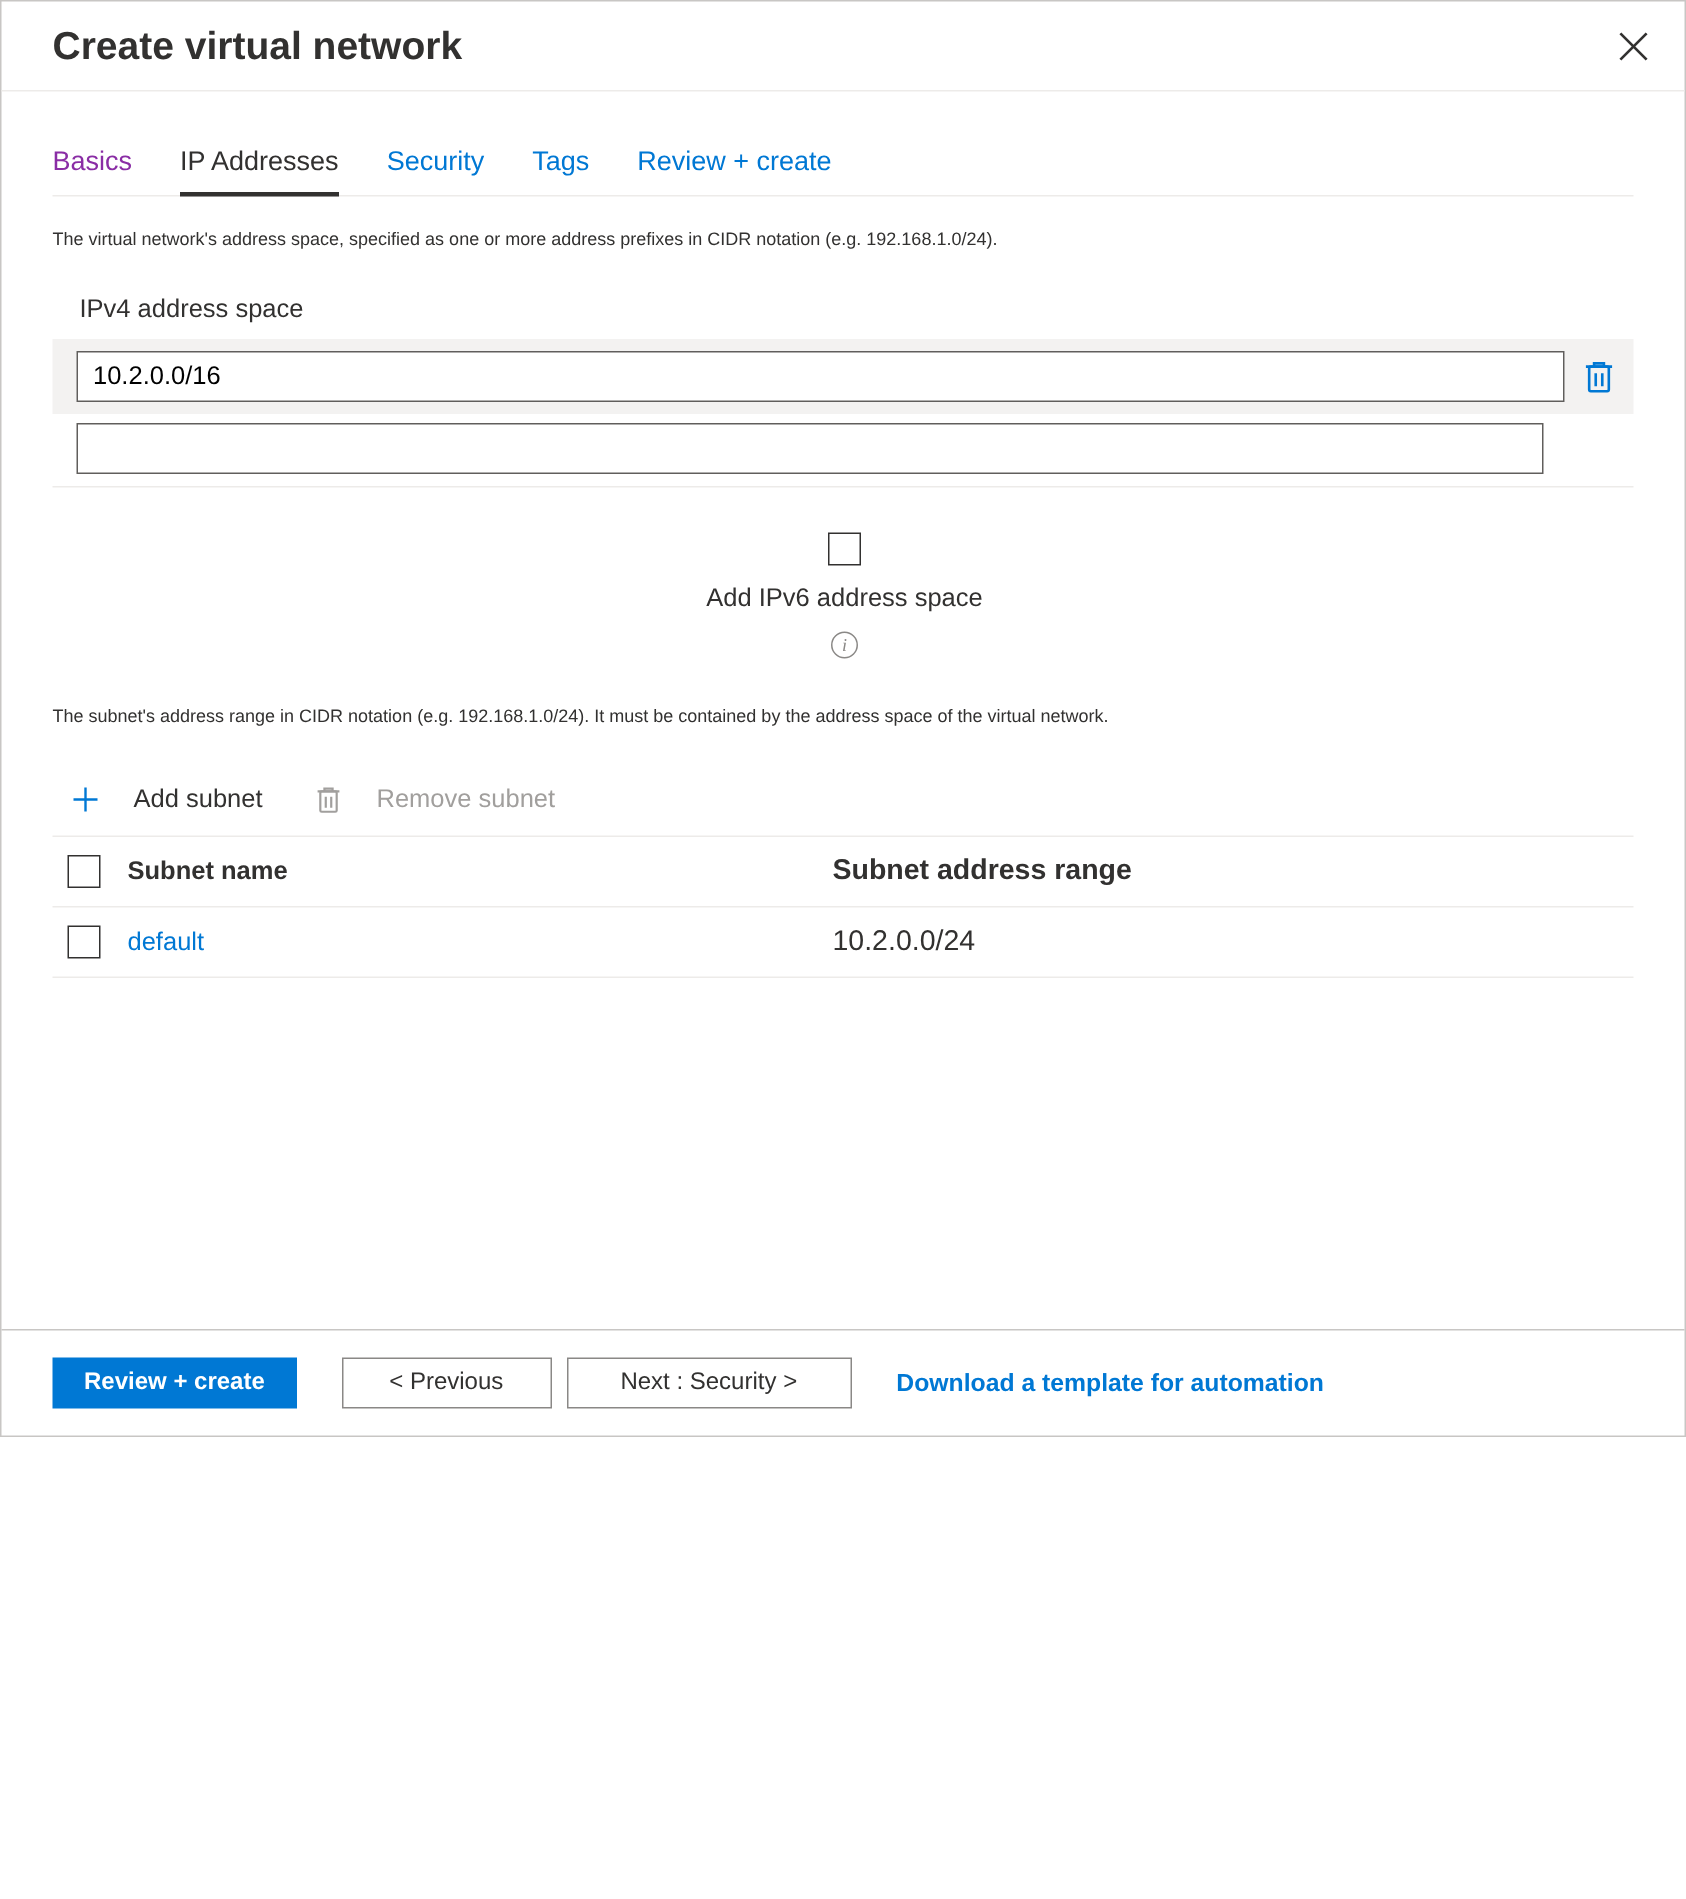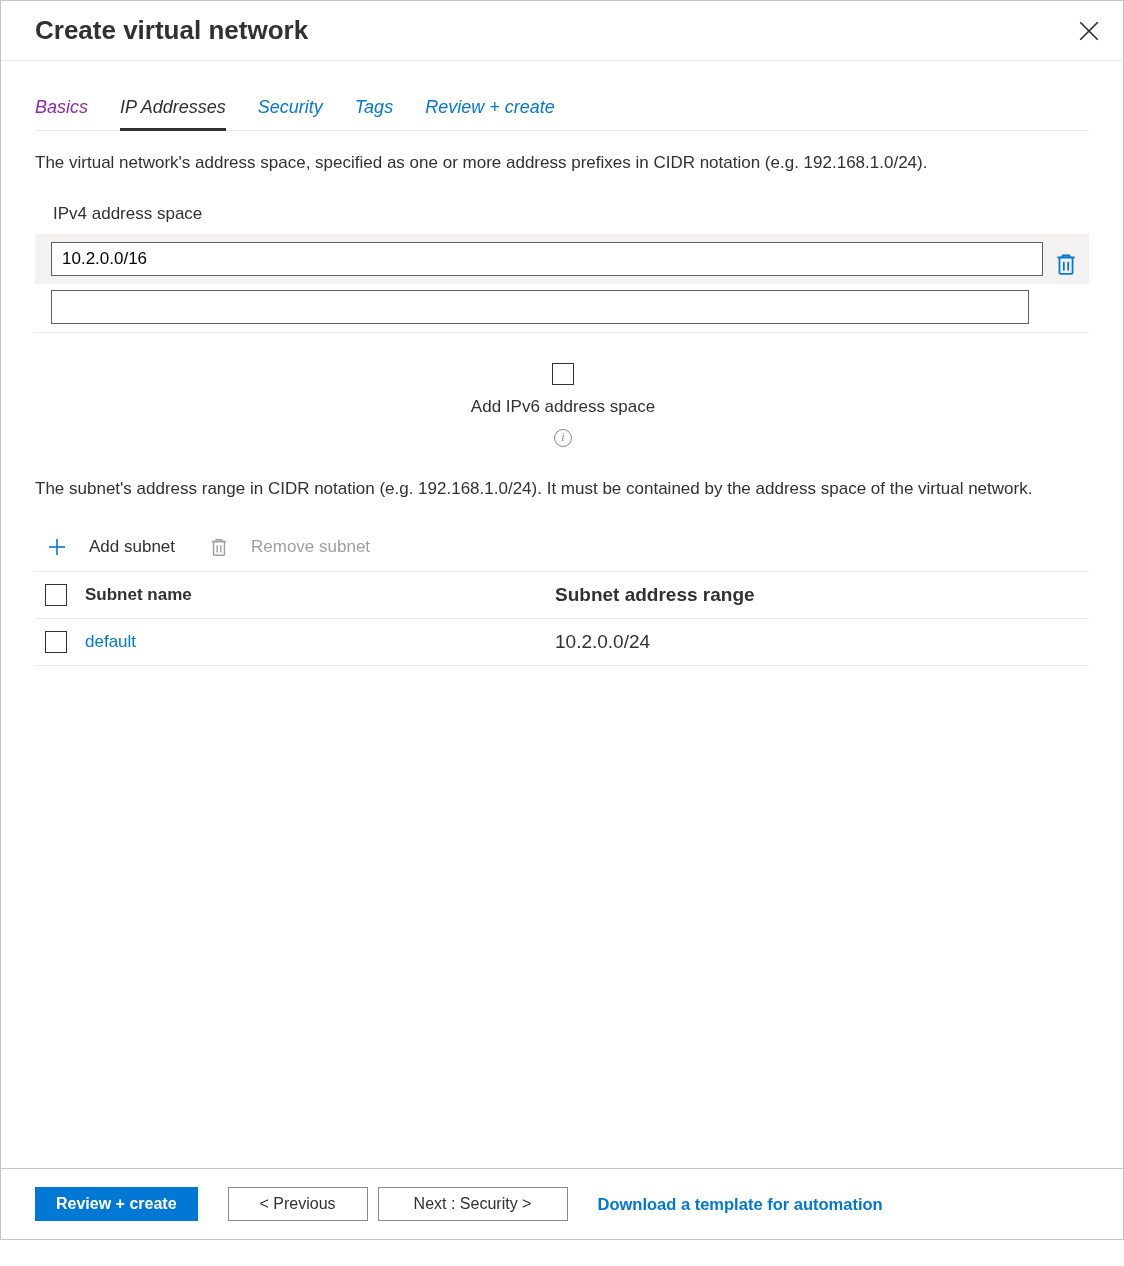--- a/index.html
+++ b/index.html
@@ -1,18 +1,18 @@
 <!DOCTYPE html>
 <html><head>
   <meta charset="utf-8">
   <style>
     * { box-sizing: border-box; margin: 0; padding: 0; }
     html, body { width: 1124px; height: 1266px; font-family: "Segoe UI", Arial, sans-serif; color: #323130; background: #fff; }
     .panel {
-      width: 1124px; height: 1240px;
+      width: 1124px; height: 958px;
       border: 1px solid #c8c6c4;
       display: flex; flex-direction: column;
       position: relative;
     }
     .panel-header {
       display: flex; align-items: center; justify-content: space-between;
       padding: 14px 24px 14px 34px;
       border-bottom: 1px solid #edebe9;
     }
     .panel-title { font-size: 26px; font-weight: 600; }
@@ -20,32 +20,32 @@
     .close-x svg { width: 20px; height: 20px; display: block; }
 
     .body { flex: 1 1 auto; padding: 0 34px; overflow: auto; }
 
     .tabs {
       display: flex; gap: 32px; margin-top: 32px;
       border-bottom: 1px solid #edebe9;
     }
     .tab {
       font-size: 18px; padding: 4px 0 10px 0; cursor: pointer;
-      color: #0078d4; border-bottom: 3px solid transparent; margin-bottom: -1px; font-style: italic;
+      color: #0078d4; border-bottom: 3px solid transparent; margin-bottom: -1px;
     }
     .tab.visited { color: #8a2da5; }
     .tab.active  { color: #323130; font-weight: 400; border-bottom: 3px solid #323130; }
 
-    .desc { font-size: 17px; line-height: 1.45; margin-top: 20px; }
+    .desc { font-size: 12px; line-height: 1.45; margin-top: 20px; }
 
     .section-label { font-size: 17px; font-weight: 400; margin: 28px 0 10px 18px; }
 
     .addr-block {
       background: #f3f2f1; padding: 8px 12px 8px 16px;
-      display: flex; align-items: flex-end; gap: 12px;
+      display: flex; align-items: center; gap: 12px;
     }
     .addr-input {
       flex: 1 1 auto; height: 34px; font-size: 17px;
       padding: 4px 10px; border: 1px solid #605e5c; background: #fff;
       outline: none;
     }
     .delete-icon { width: 22px; height: 24px; color: #0078d4; cursor: pointer; flex: 0 0 auto; }
     .delete-icon svg { width: 22px; height: 24px; display: block; }
 
     .addr-extra {

